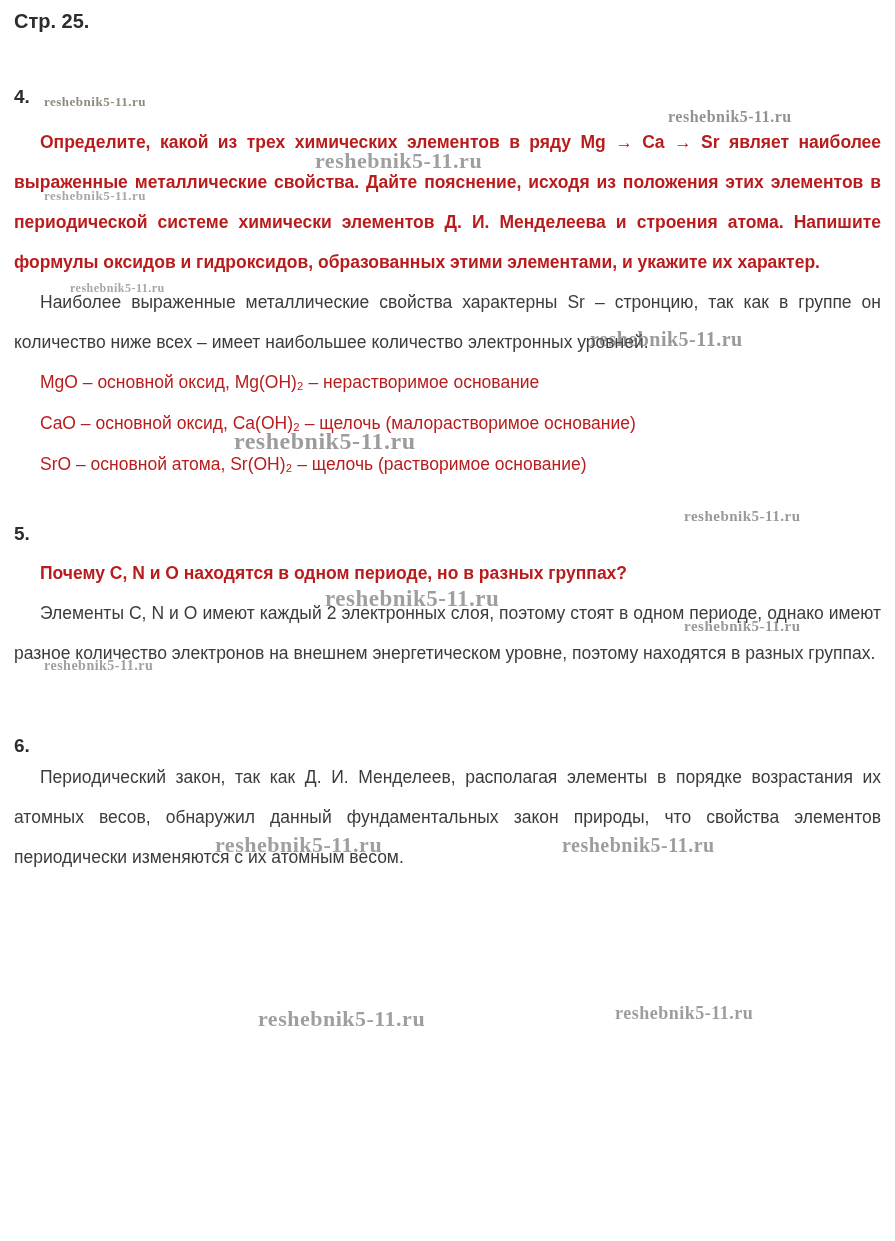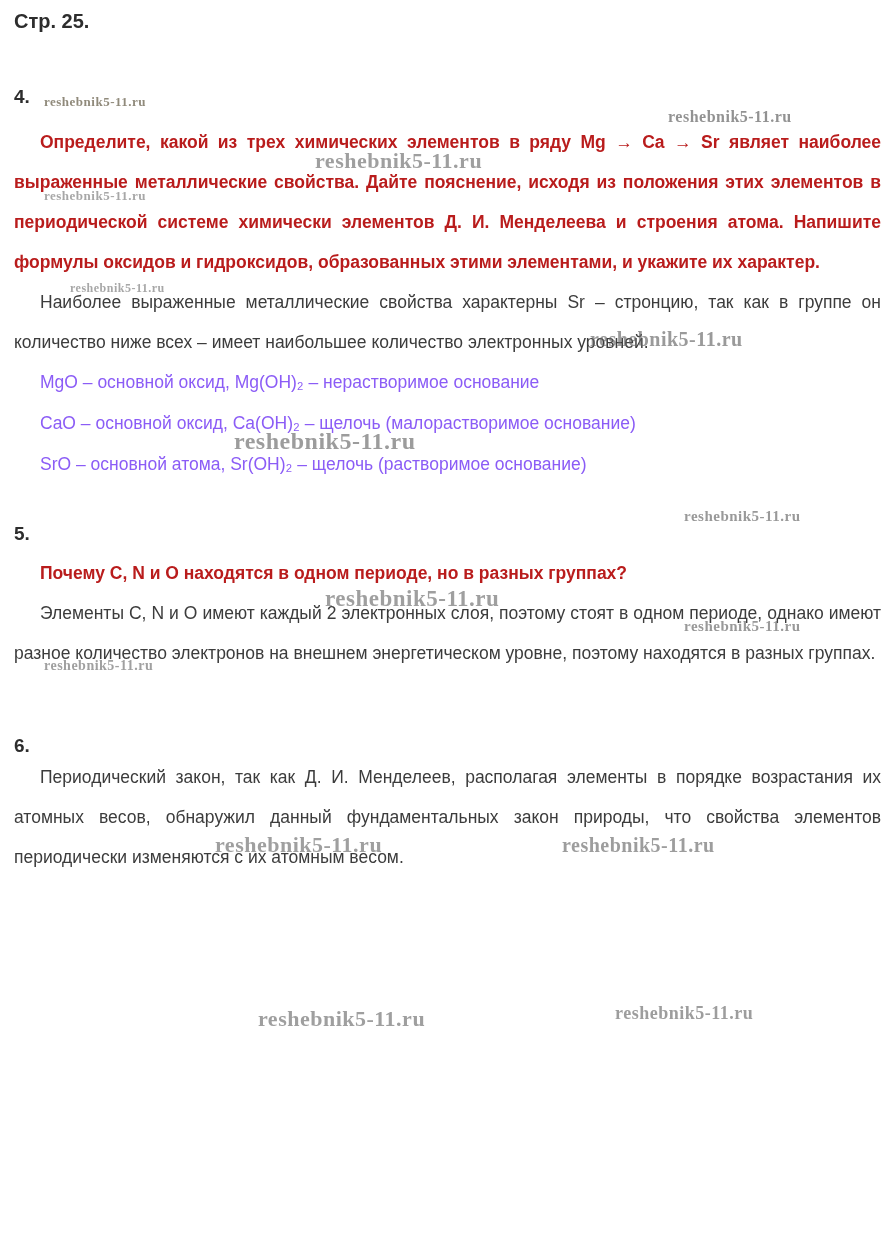--- a/index.html
+++ b/index.html
@@ -46,21 +46,21 @@
     font-weight:normal;
     line-height:40px;
     text-align:justify;
     text-indent:26px;
     color:#3c3c3c;
   }
   .formula{
     font-size:17.5px;
     line-height:41px;
     text-indent:26px;
-    color:#8b5cf6;
+    color:#b91c1c;
   }
   
   .wm{
     position:absolute;
     font-family:"Liberation Serif", serif;
     font-weight:bold;
     letter-spacing:.5px;
     white-space:nowrap;
     pointer-events:none;
     z-index:3;

